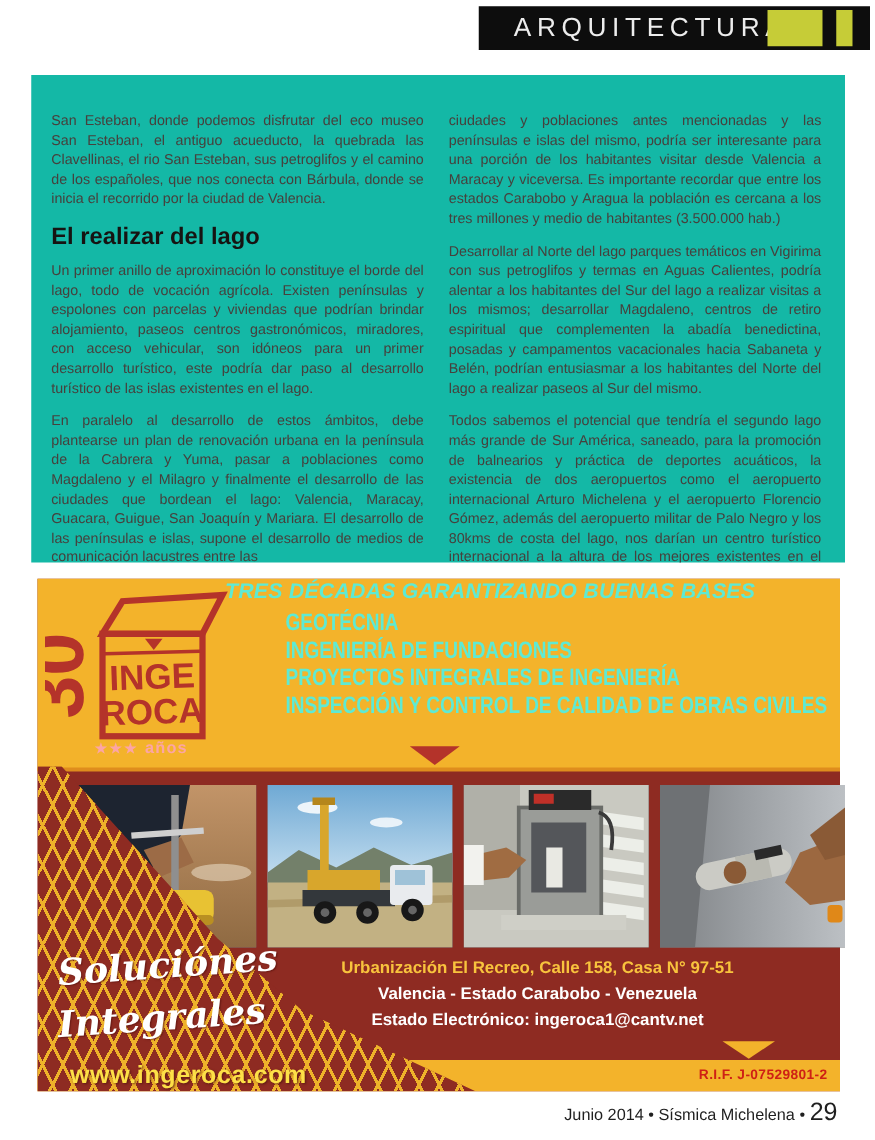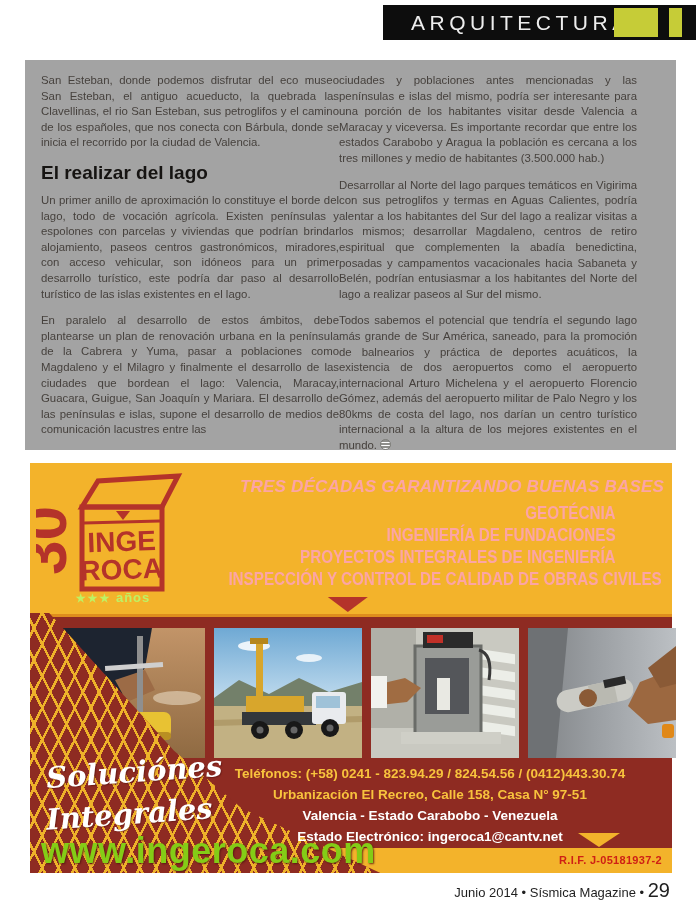--- a/index.html
+++ b/index.html
@@ -8,38 +8,38 @@
 
   
   .header-bar { position:absolute; left:383px; right:4px; top:5px; height:35px; background:#0d0d0d; }
   .header-title { position:absolute; left:28px; top:0; line-height:35px; color:#ededed;
     font-size:21px; letter-spacing:4.5px; font-weight:400; }
   .hdr-sq-big { position:absolute; right:38px; top:3px; width:44px; height:29px; background:#c6cc37; }
   .hdr-sq-small { position:absolute; right:14px; top:3px; width:13px; height:29px; background:#c6cc37; }
 
   
   .article-panel { position:absolute; left:25px; top:60px; width:651px; height:390px;
-    background:#a3a3a3; padding:13px 16px 10px 16px; display:flex; overflow:hidden; }
+    background:#14b8a6; padding:30px 16px 10px 16px; display:flex; gap:20px; overflow:hidden; }
   .col { width:298px; color:#46413d; }
   .col p { font-size:11.4px; line-height:15.6px; text-align:justify; margin:0 0 11px; }
   .col h2 { font-size:19px; color:#161412; margin:4px 0 9px; font-weight:bold; }
   .end-mark { display:inline-block; width:11px; height:11px; border-radius:50%; vertical-align:-1px;
     background:repeating-linear-gradient(180deg,#8f8f8b 0 2px,#ffffff 2px 3px); background-color:#8f8f8b;
     border:1px solid #7d7d79; }
 
   
   .ad { position:absolute; left:30px; top:463px; width:642px; height:410px; background:#8e2b22; }
   .ad-top { position:absolute; left:0; top:0; width:100%; height:154px; background:#f3b32b; border-bottom:3px solid #df8d1d; }
 
   .ad-logo { position:absolute; left:6px; top:4px; width:150px; height:150px; }
   .logo-years { position:absolute; left:18px; top:127px; width:130px; text-align:center;
-    color:#bef264; font-weight:bold; font-size:13px; letter-spacing:1px; }
+    color:#fca5a5; font-weight:bold; font-size:13px; letter-spacing:1px; }
   .logo-years .stars { font-size:11px; letter-spacing:2px; }
 
-  .ad-head { position:absolute; left:150px; right:8px; top:14px; text-align:right; color:#fca5a5; }
+  .ad-head { position:absolute; left:150px; right:8px; top:0; text-align:left; color:#5eead4; }
   .ad-tagline { font-size:17px; font-weight:bold; font-style:italic; letter-spacing:0.2px; margin-bottom:5px; }
   .ad-service { font-size:19px; font-weight:bold; line-height:22px; white-space:nowrap;
     transform:scaleX(0.8); transform-origin:50% 50%; }
   .tri-red { position:absolute; left:50%; top:134px; transform:translateX(-58%);
     width:0; height:0; border-left:20px solid transparent; border-right:20px solid transparent;
     border-top:15px solid #b4332a; }
 
   .photo { position:absolute; top:165px; width:148px; height:130px; background:#777; z-index:1; }
   .photo svg { display:block; width:100%; height:100%; }
   .p1 { left:27px; } .p2 { left:184px; } .p3 { left:341px; } .p4 { left:498px; }
@@ -54,22 +54,22 @@
     background-color:#8e2b22;
     background-image:
       repeating-linear-gradient(63deg, rgba(0,0,0,0) 0 12px, #eeb22a 12px 14.5px),
       repeating-linear-gradient(-63deg, rgba(0,0,0,0) 0 12px, #eeb22a 12px 14.5px);
     clip-path:polygon(0 0, 4% 0, 30% 53%, 44% 75%, 73% 100%, 0 100%); }
 
   .slogan { position:absolute; left:16px; z-index:3; color:#ffffff;
     font-family:"DejaVu Serif", serif; font-style:italic; font-weight:bold; font-size:29px;
     transform:rotate(-4deg); text-shadow:1px 1px 1px rgba(90,20,15,0.6); }
   .slogan1 { top:292px; } .slogan2 { top:334px; }
-  .website { position:absolute; left:11px; bottom:1px; z-index:3; color:#84cc16; font-weight:bold;
-    font-size:36px; letter-spacing:0.5px; text-shadow:1px 1px 2px rgba(80,20,15,0.8); }
+  .website { position:absolute; left:26px; bottom:1px; z-index:3; color:#fde047; font-weight:bold;
+    font-size:20px; letter-spacing:0.5px; text-shadow:1px 1px 2px rgba(80,20,15,0.8); }
 
   .contact { position:absolute; left:150px; width:500px; top:300px; z-index:3; text-align:center;
     font-weight:bold; font-size:13.5px; line-height:21px; }
   .c-yellow { color:#f8c33d; }
   .c-white { color:#ffffff; }
 
   
   .footer { position:absolute; right:30px; top:879px; color:#1f1f1f; font-size:13px; }
   .footer .page-num { font-size:20px; }
 </style>
@@ -217,33 +217,32 @@
         <rect x="134" y="96" width="12" height="14" rx="3" fill="#e08818"></rect>
       </svg>
     </div>
 
     <div class="mesh"></div>
     <div class="slogan slogan1">Soluciónes</div>
     <div class="slogan slogan2">Integrales</div>
     <div class="website">www.ingeroca.com</div>
 
     <div class="contact">
-      <div class="c-yellow">Teléfonos: (+58) 0241 - 823.94.29 / 824.54.56 / (0412)443.30.74</div>
       <div class="c-yellow">Urbanización El Recreo, Calle 158, Casa N° 97-51</div>
       <div class="c-white">Valencia - Estado Carabobo - Venezuela</div>
       <div class="c-white">Estado Electrónico: ingeroca1@cantv.net</div>
     </div>
 
     <div class="tri-yellow"></div>
     <div class="ad-strip">
-      <span class="rif">R.I.F. J-05181937-2</span>
+      <span class="rif">R.I.F. J-07529801-2</span>
     </div>
   </div>
 
   <div class="footer">
     <span>Junio 2014</span>
     <span>•</span>
-    <span>Sísmica Magazine</span>
+    <span>Sísmica Michelena</span>
     <span>•</span>
     <span class="page-num">29</span>
   </div>
 
 </div>
 
 </body></html>

